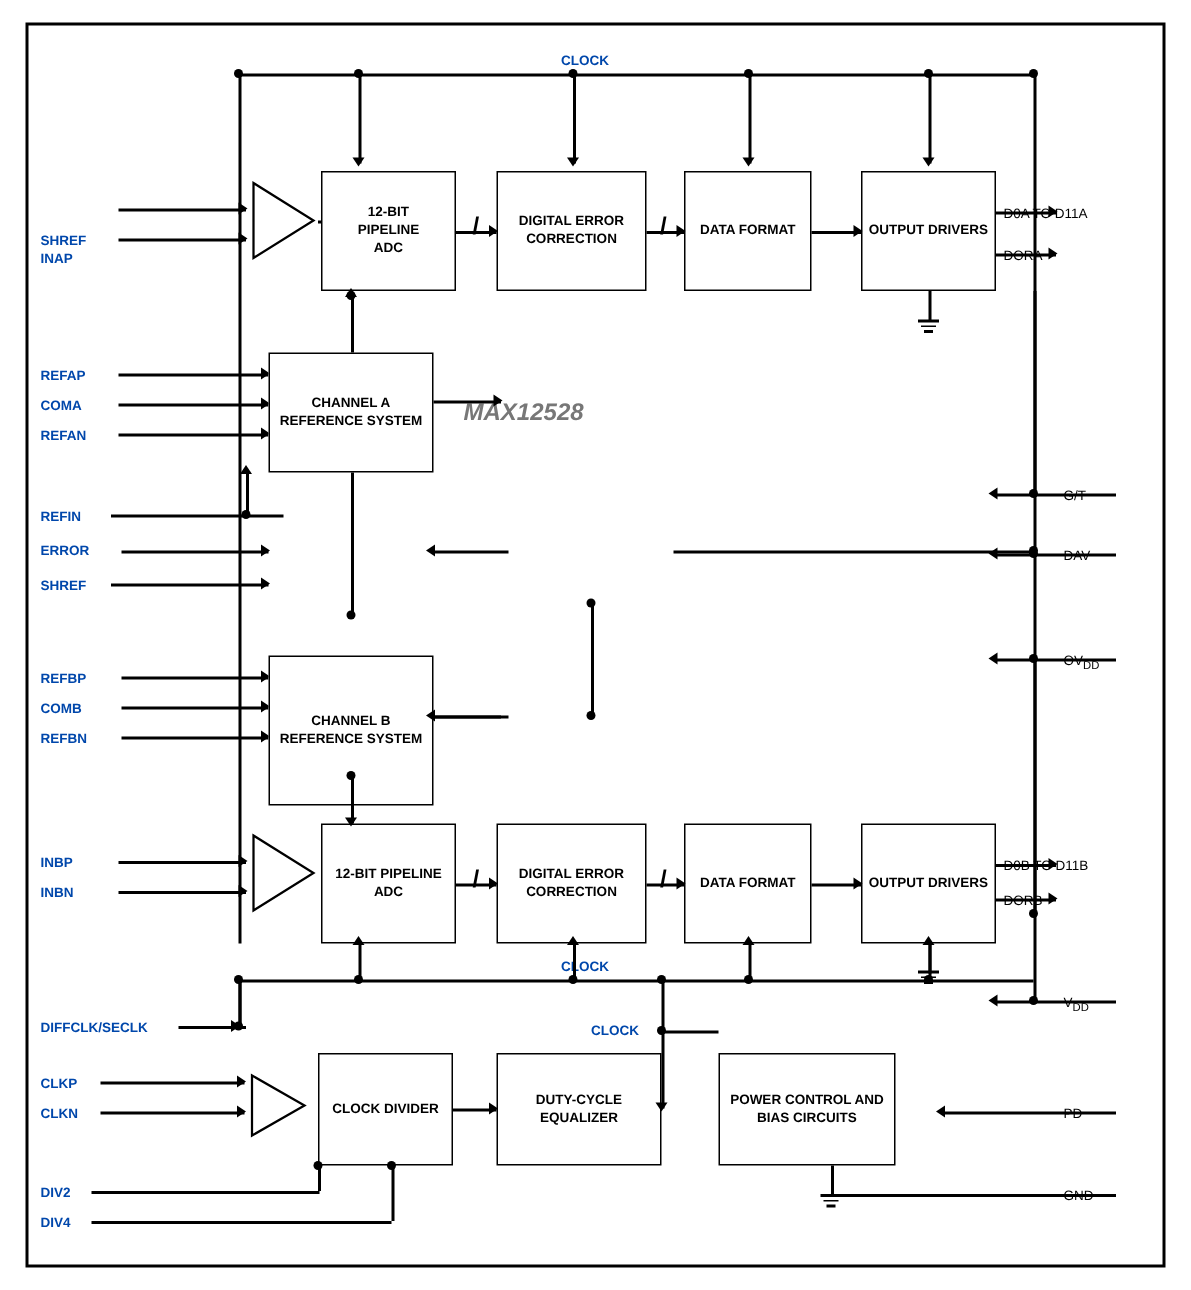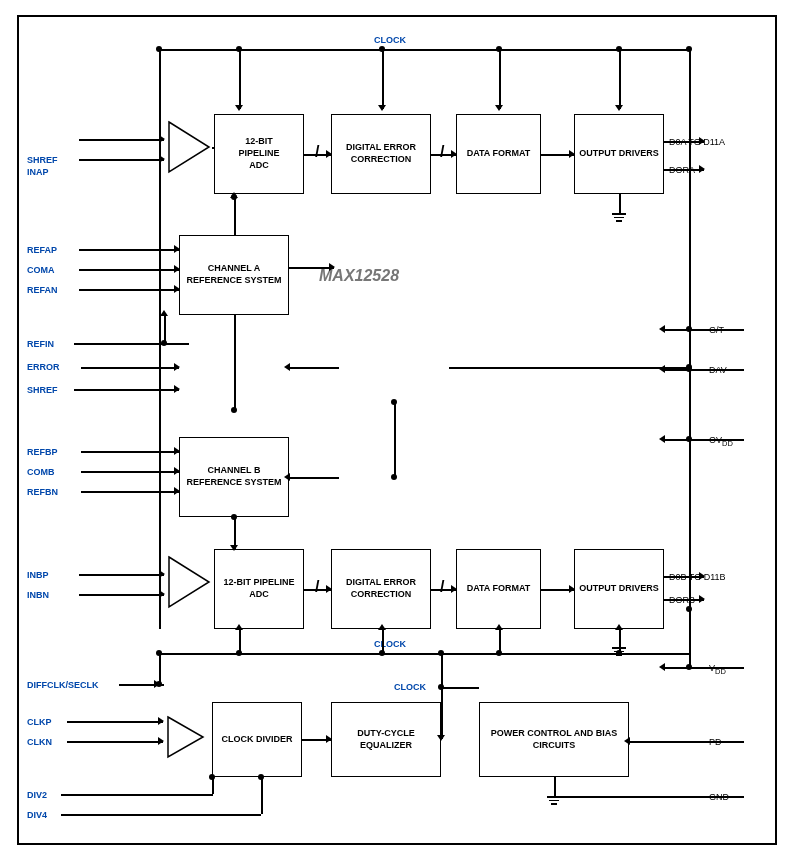--- a/index.html
+++ b/index.html
@@ -122,21 +122,21 @@
     
     svg.buf {
       position: absolute;
     }
   </style>
 </head>
 <body>
 
 <div class="diagram-container">
 
-  <div class="model-label" style="left:300px; top:250px;">MAX12528</div>
+  <div class="model-label" style="left:290px; top:250px;">MAX12528</div>
 
   <div class="label" style="left:355px; top:18px; color:#0047AB; font-weight:bold;">CLOCK</div>
 
   <div class="line-h" style="left:140px; top:32px; width:530px;"></div>
 
   <div class="line-v" style="left:220px; top:32px; height:60px;"></div>
   <div class="dot" style="left:220px; top:32px;"></div>
   <div class="arrow-down" style="left:216px; top:88px;"></div>
 
   <div class="line-v" style="left:363px; top:32px; height:60px;"></div>
@@ -263,21 +263,21 @@
   <div class="arrow-right" style="left:155px; top:430px;"></div>
 
   <div class="label label-blue" style="left:8px; top:450px;">COMB</div>
   <div class="line-h" style="left:62px; top:454px; width:98px;"></div>
   <div class="arrow-right" style="left:155px; top:450px;"></div>
 
   <div class="label label-blue" style="left:8px; top:470px;">REFBN</div>
   <div class="line-h" style="left:62px; top:474px; width:98px;"></div>
   <div class="arrow-right" style="left:155px; top:470px;"></div>
 
-  <div class="block-box" style="left:160px; top:420px; width:110px; height:80px;">
+  <div class="block-box" style="left:160px; top:420px; width:110px; height:100px;">
     <span>CHANNEL B
 REFERENCE
 SYSTEM</span>
   </div>
 
   <div class="line-h" style="left:270px; top:460px; width:50px;"></div>
   <div class="arrow-left" style="left:265px; top:456px;"></div>
 
   <div class="line-v" style="left:375px; top:385px; width:1.5px; height:75px;"></div>
   <div class="dot" style="left:375px; top:385px;"></div>
@@ -407,21 +407,21 @@
   </div>
 
   <div class="block-box" style="left:193px; top:685px; width:90px; height:75px;">
     <span>CLOCK
 DIVIDER</span>
   </div>
 
   <div class="line-h" style="left:283px; top:722px; width:29px;"></div>
   <div class="arrow-right" style="left:307px; top:718px;"></div>
 
-  <div class="block-box" style="left:460px; top:685px; width:150px; height:75px;">
+  <div class="block-box" style="left:460px; top:685px; width:118px; height:75px;">
     <span>POWER
 CONTROL
 AND
 BIAS CIRCUITS</span>
   </div>
 
   <div class="label" style="left:375px; top:665px; color:#0047AB; font-weight:bold;">CLOCK</div>
   <div class="line-h" style="left:422px; top:670px; width:38px;"></div>
   <div class="line-v" style="left:422px; top:670px; height:52px;"></div>
   <div class="dot" style="left:422px; top:670px;"></div>

